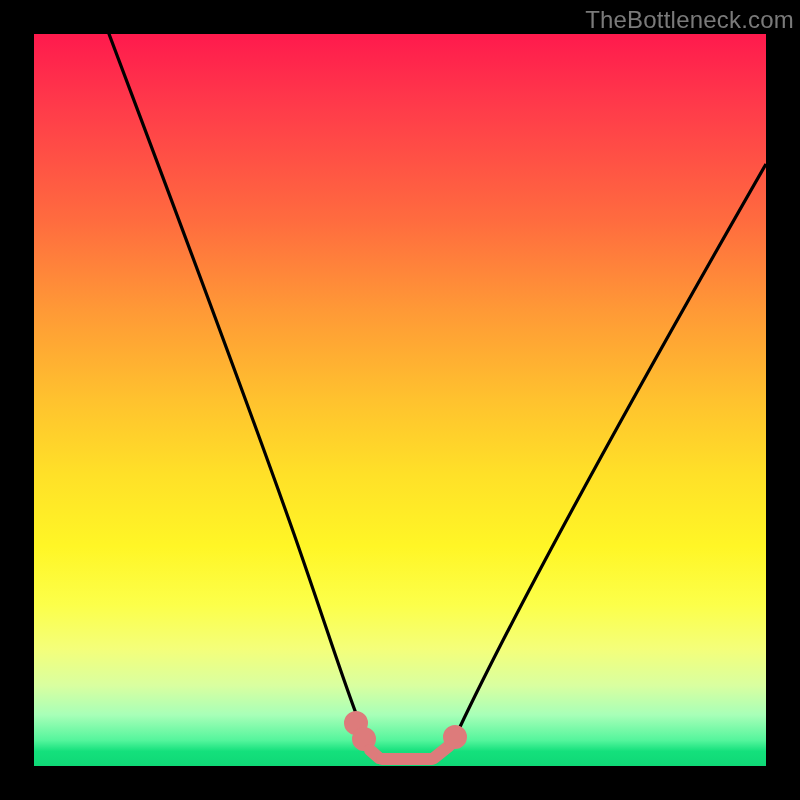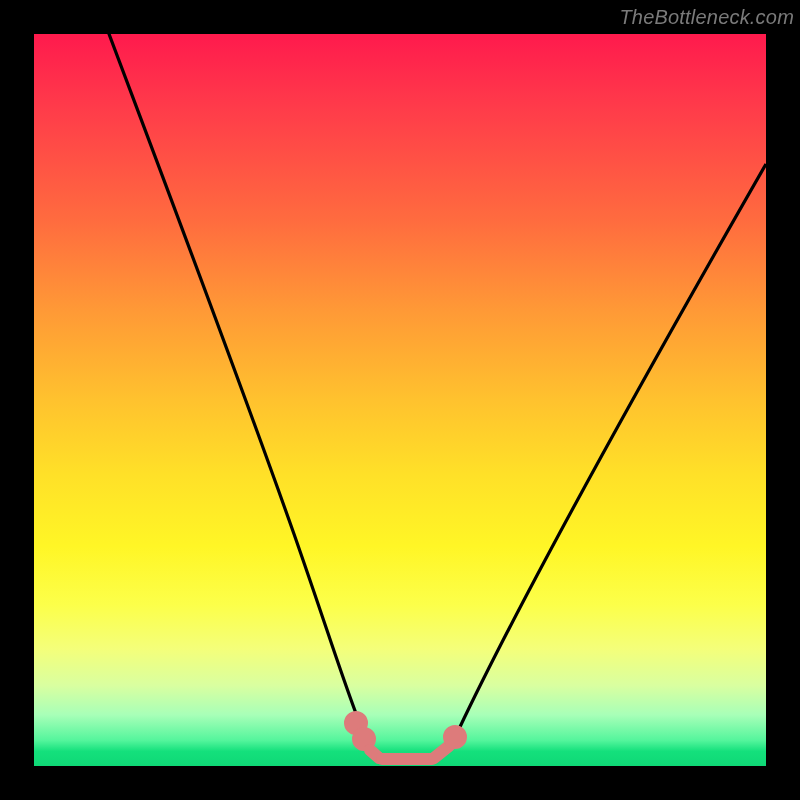--- a/index.html
+++ b/index.html
@@ -44,25 +44,24 @@
       #54f59c 96.5%,
       #14e07c 98%,
       #0fd876 100%
     );
   }
   .watermark {
     position: absolute;
     top: 6px;
     right: 6px;
     color: #7a7a7a;
-    font-size: 20px;
+    font-size: 24px;
     letter-spacing: 0.2px;
     font-weight: 500;
     user-select: none;
-    font-style: italic;
   }
   svg.curve {
     position: absolute;
     left: 0; top: 0;
     width: 732px; height: 732px;
   }
 </style>
 </head>
 <body>
 

